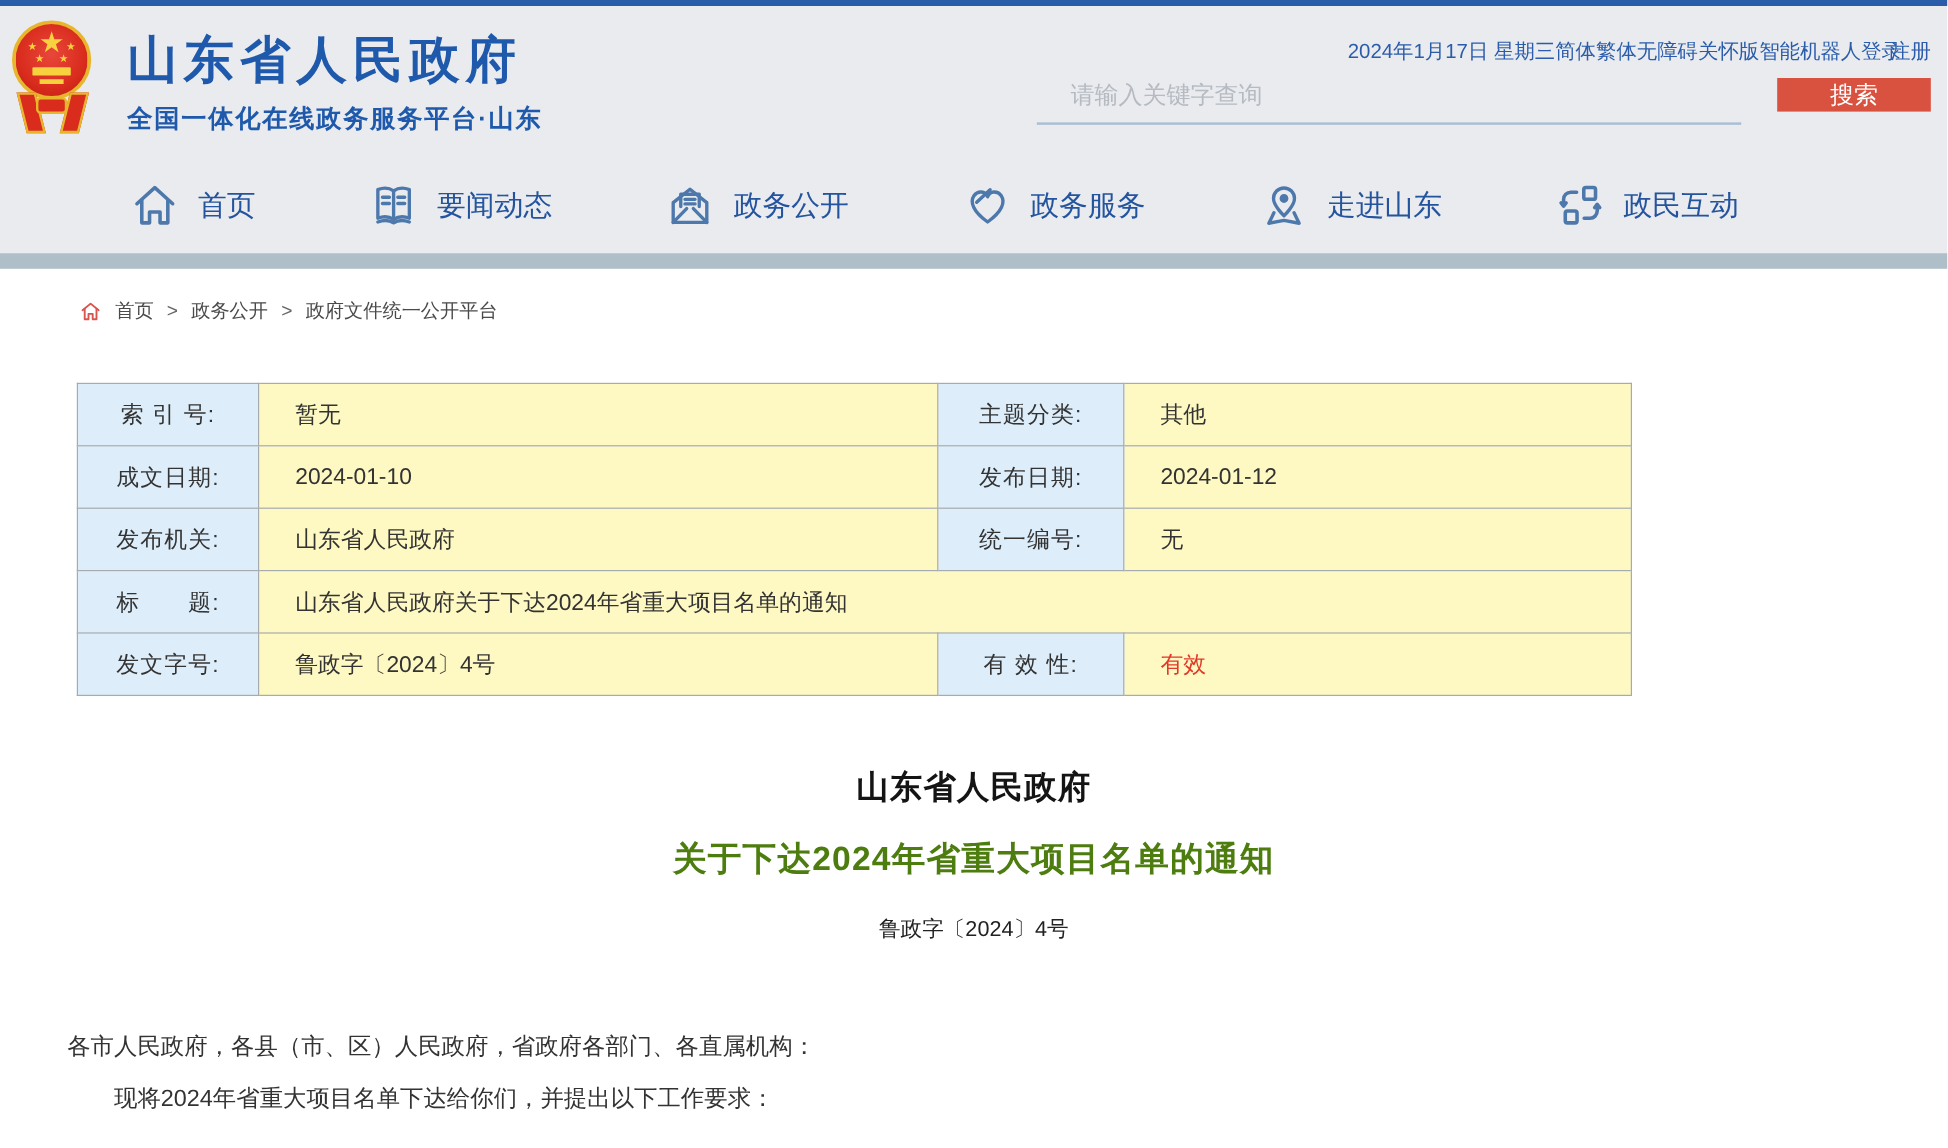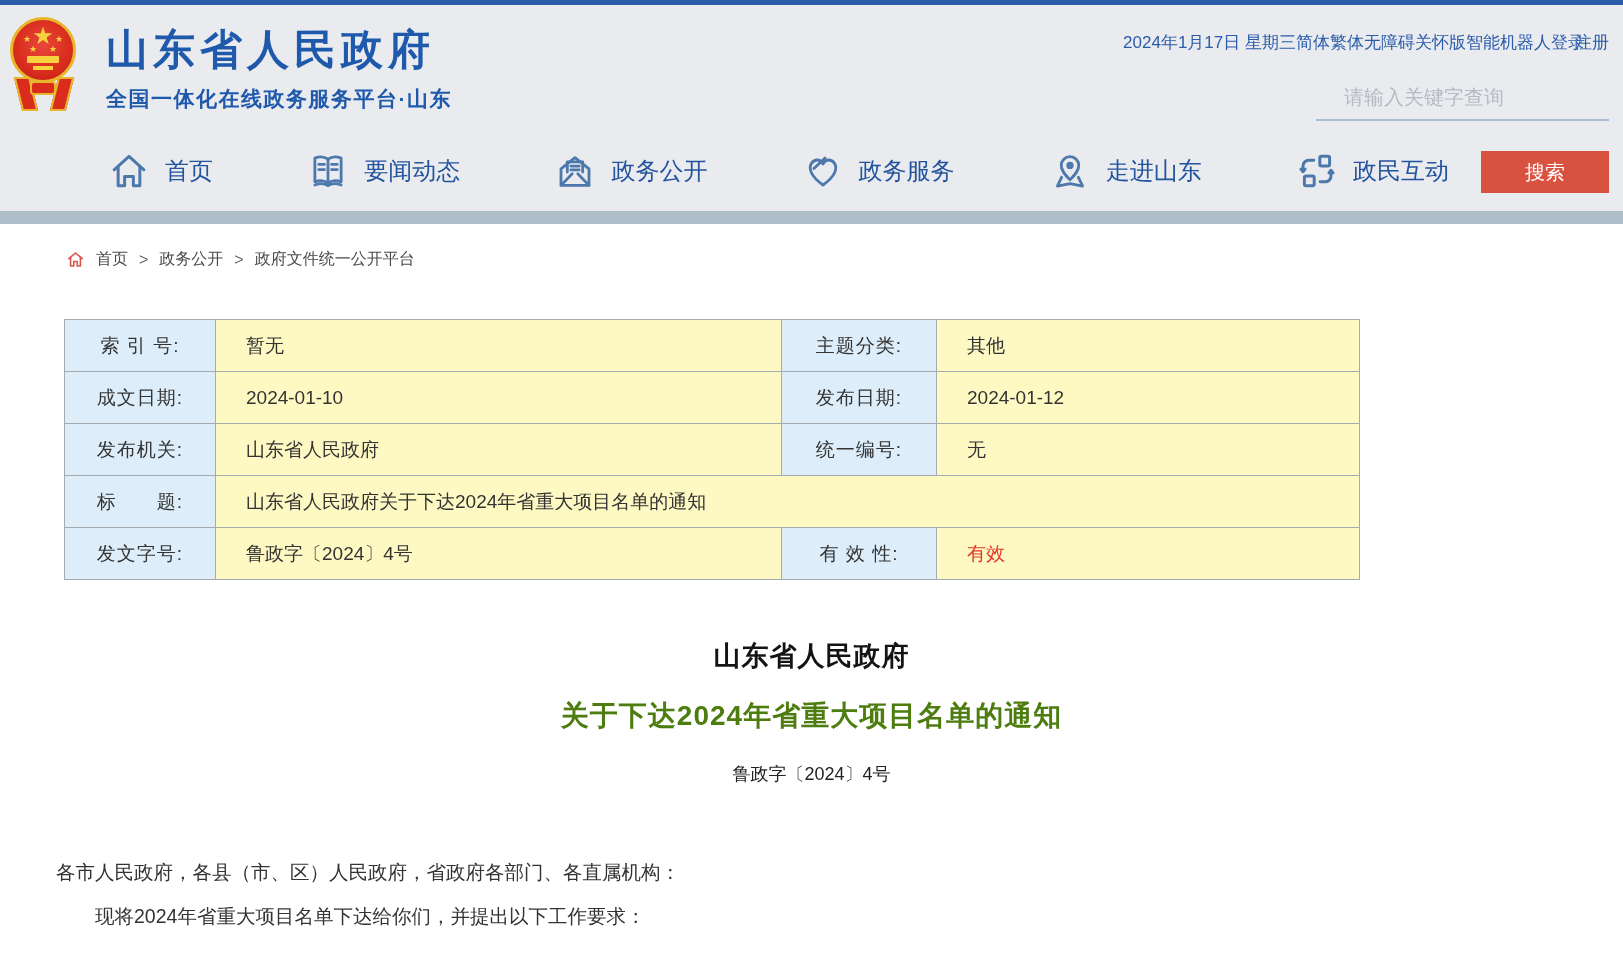--- a/index.html
+++ b/index.html
@@ -34,29 +34,29 @@
   .emblem .knot { position:absolute; left:22px; top:66px; width:26px; height:14px;
     background:#d92c1d; border:2px solid #e8b62c; border-radius:4px; }
   .brand-text .site-title { font-size:42px; font-weight:bold; color:#1e59ab; letter-spacing:5px; }
   .brand-text .site-subtitle { font-size:21px; font-weight:bold; color:#1e59ab; margin-top:7px; letter-spacing:1.5px; }
 
   .header-right { margin-top:26px; width:745px; }
   .top-links { display:flex; justify-content:flex-end; align-items:center; 
     font-size:17px; color:#2a5caa; white-space:nowrap; }
   .top-links a { color:#2a5caa; text-decoration:none; cursor:pointer; }
   .top-links .tight { margin-left:-10px; }
-  .search-row { display:flex; align-items:flex-end; gap:30px; margin-top:28px;flex-direction:column; }
+  .search-row { display:flex; gap:30px; margin-top:11px; }
   .search-input {
     flex:1; background:transparent; border:none; outline:none;
     border-bottom:2px solid #a9bdd4; font-size:20px; color:#333;
     padding:4px 0 10px 28px; font-family:inherit;
   }
   .search-input::placeholder { color:#b6bac1; }
   .search-btn {
-    width:128px; height:42px; background:#d9513f; color:#fff; border:none;
+    width:128px; height:28px; background:#d9513f; color:#fff; border:none;
     font-size:20px; cursor:pointer; font-family:inherit;
   }
 
   .main-nav { display:flex; justify-content:space-between; align-items:center;
     height:80px; padding:0 160px 0 100px; }
   .nav-item { display:flex; align-items:center; gap:15px; color:#24549e;
     font-size:24px; text-decoration:none; cursor:pointer; white-space:nowrap; }
   .nav-icon { display:inline-flex; color:#4d78ab; }
   .nav-icon svg { width:42px; height:42px; }
 

